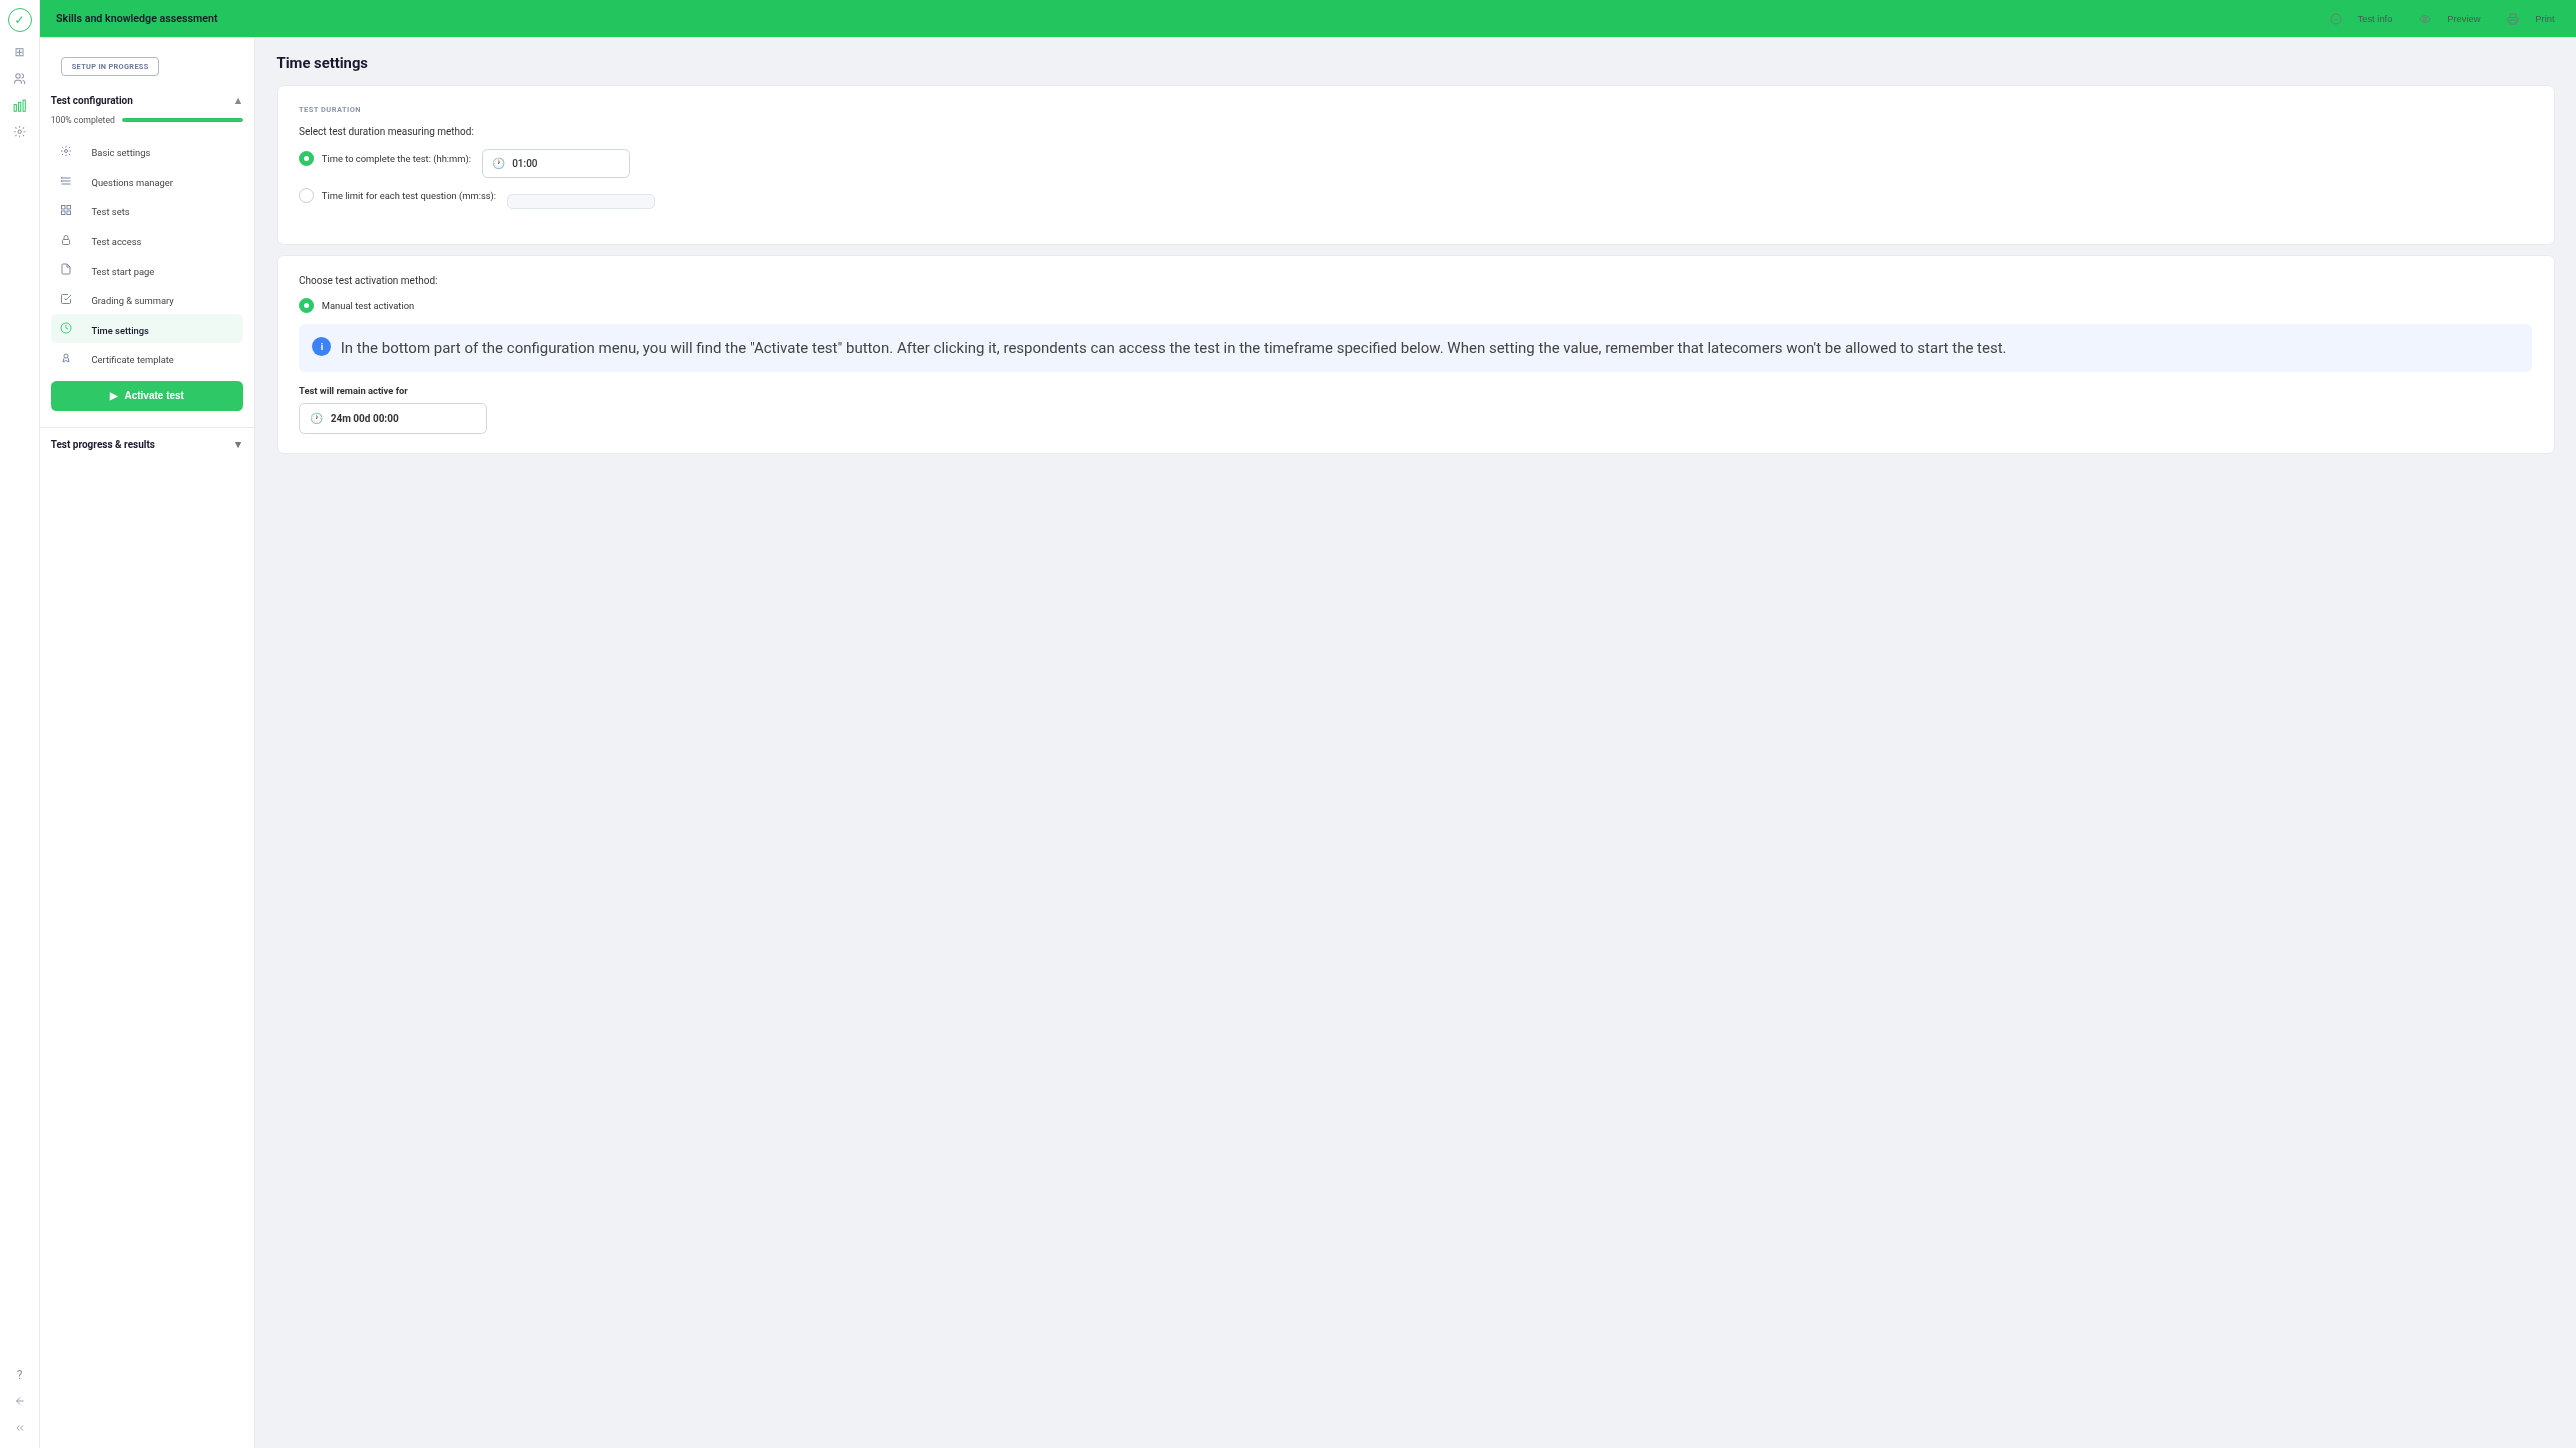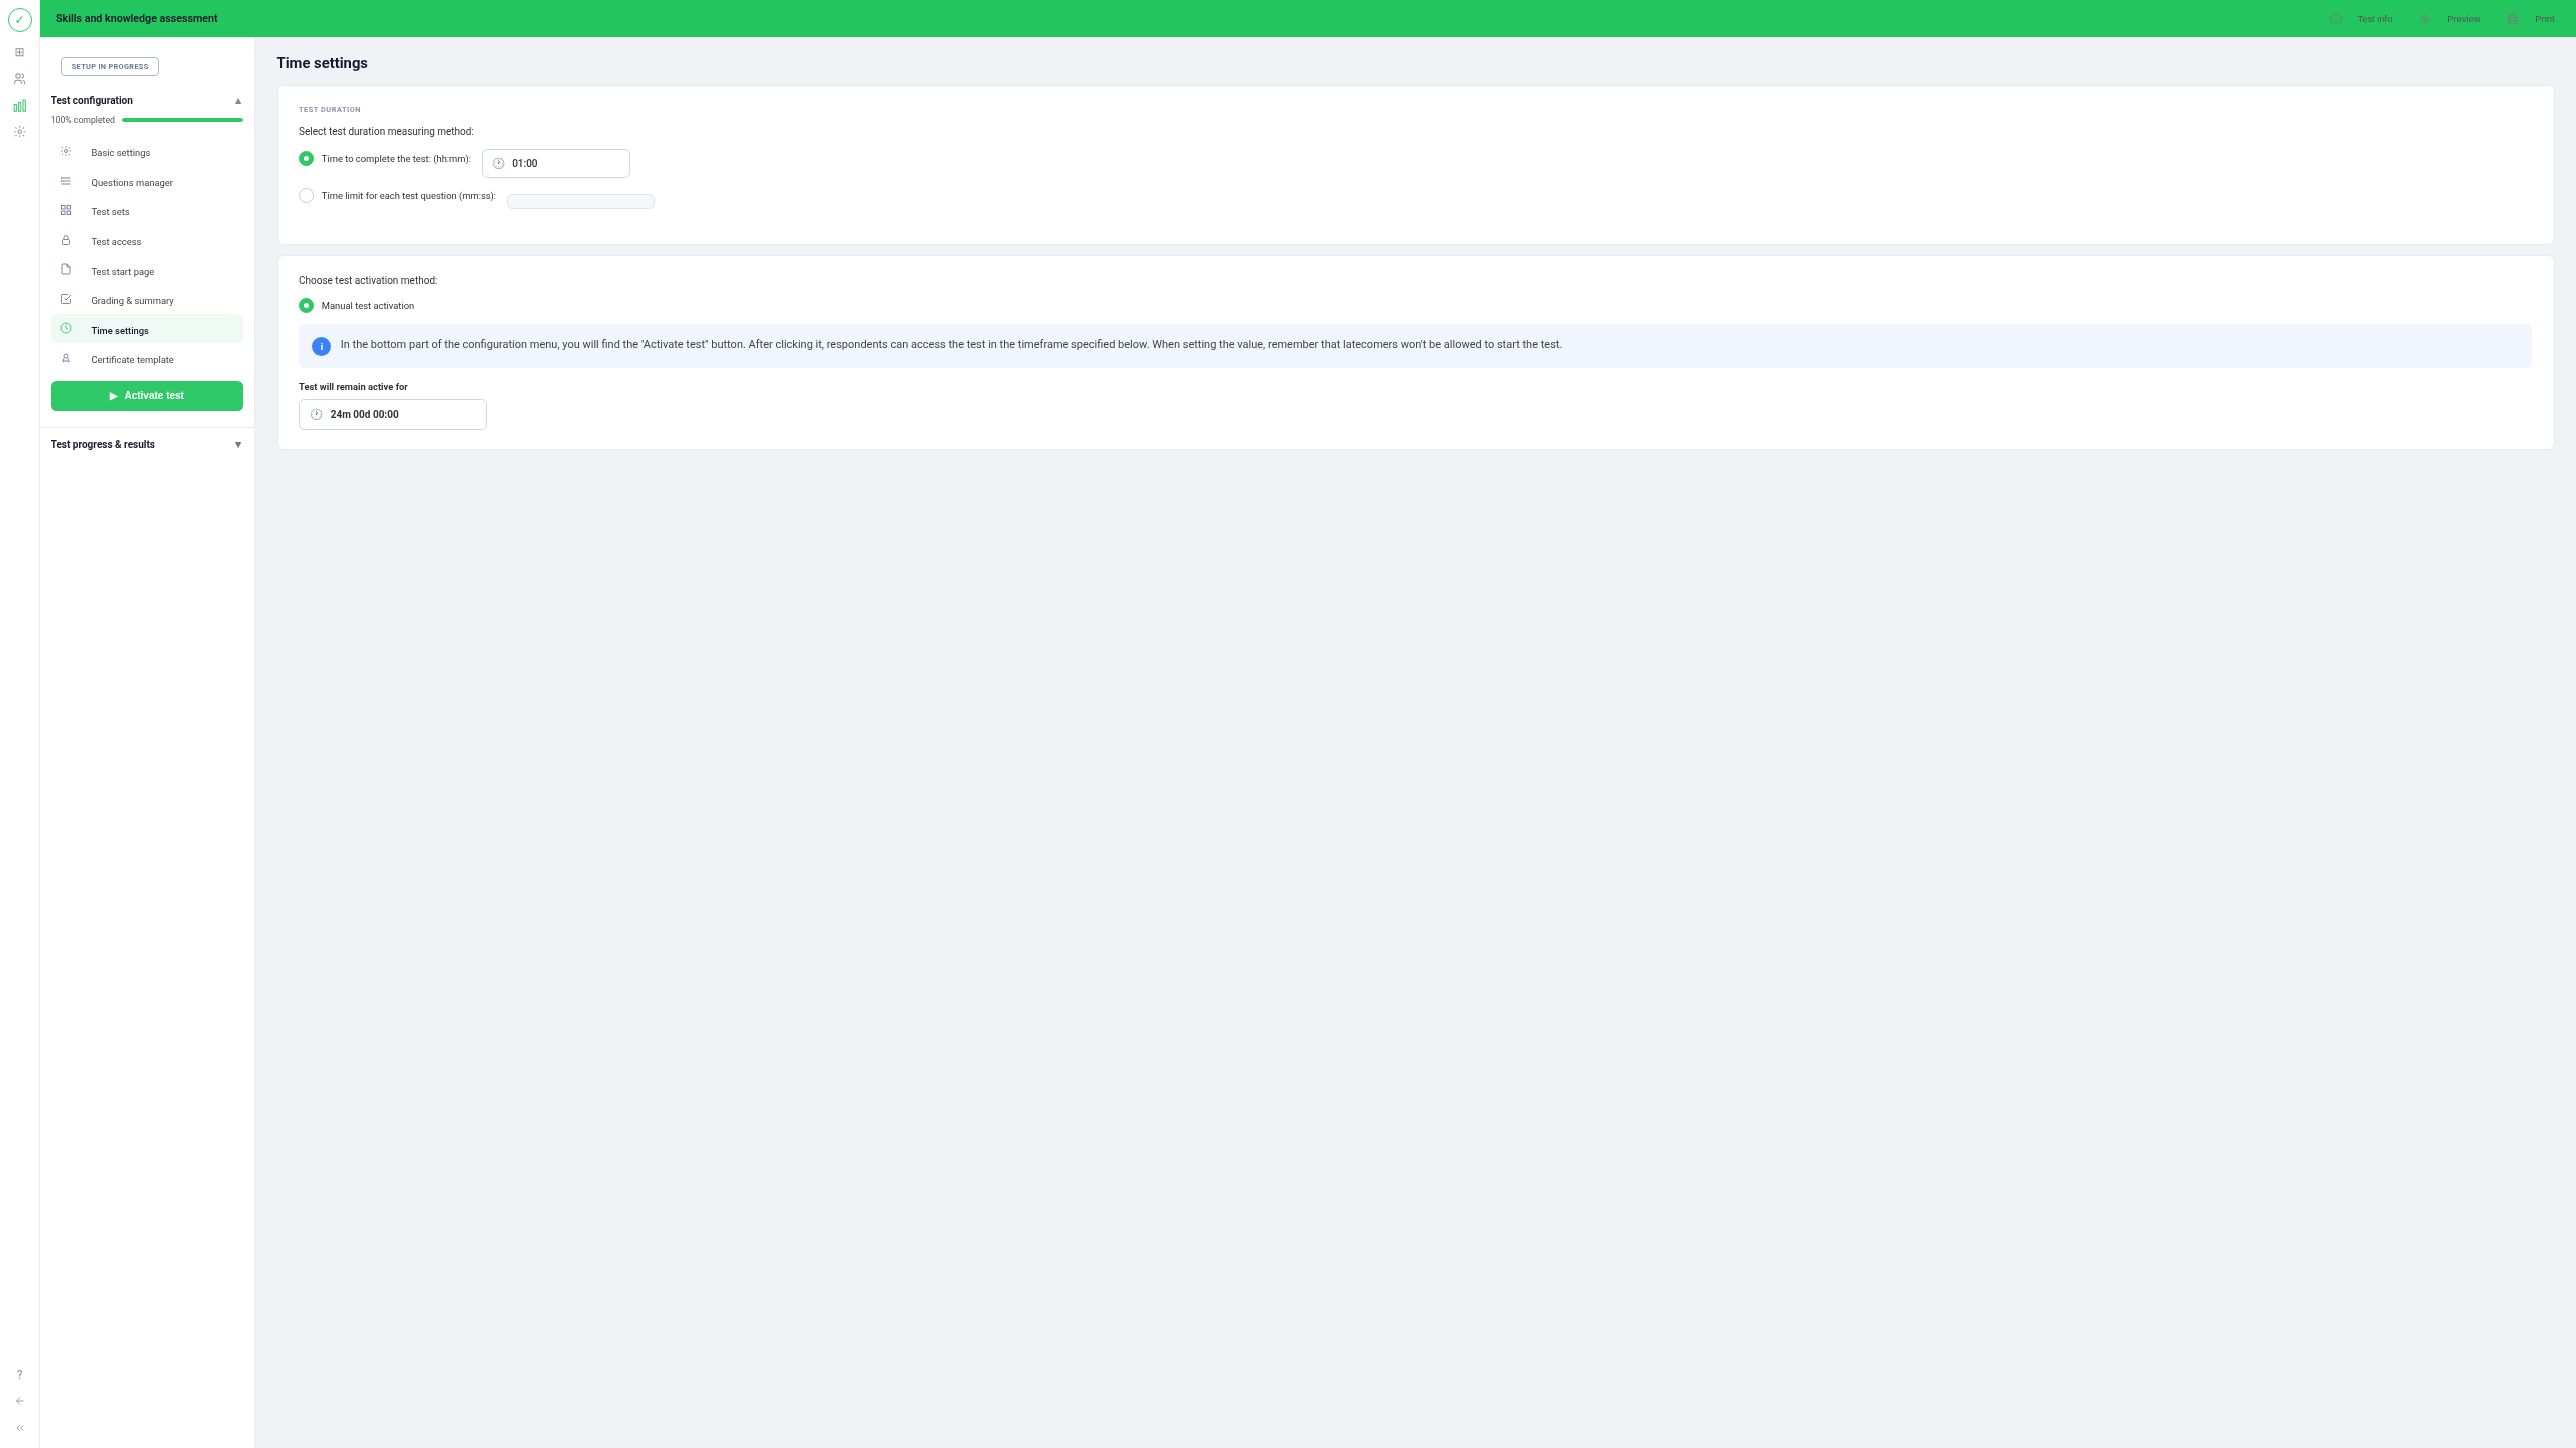--- a/index.html
+++ b/index.html
@@ -360,21 +360,21 @@
       color: #fff;
       display: flex;
       align-items: center;
       justify-content: center;
       font-size: 9.4px;
       font-weight: 700;
       flex-shrink: 0;
       margin-top: 1.3px;
     }
     .info-text {
-      font-size: 11px;
+      font-size: 15px;
       color: #444;
       line-height: 1.6;
       text-align: center;
     }
 
     .active-for-section { margin-top: 13.4px; font-weight: bold; }
     .active-for-label {
       font-size: 9.4px;
       color: #333;
       margin-bottom: 6.7px;

